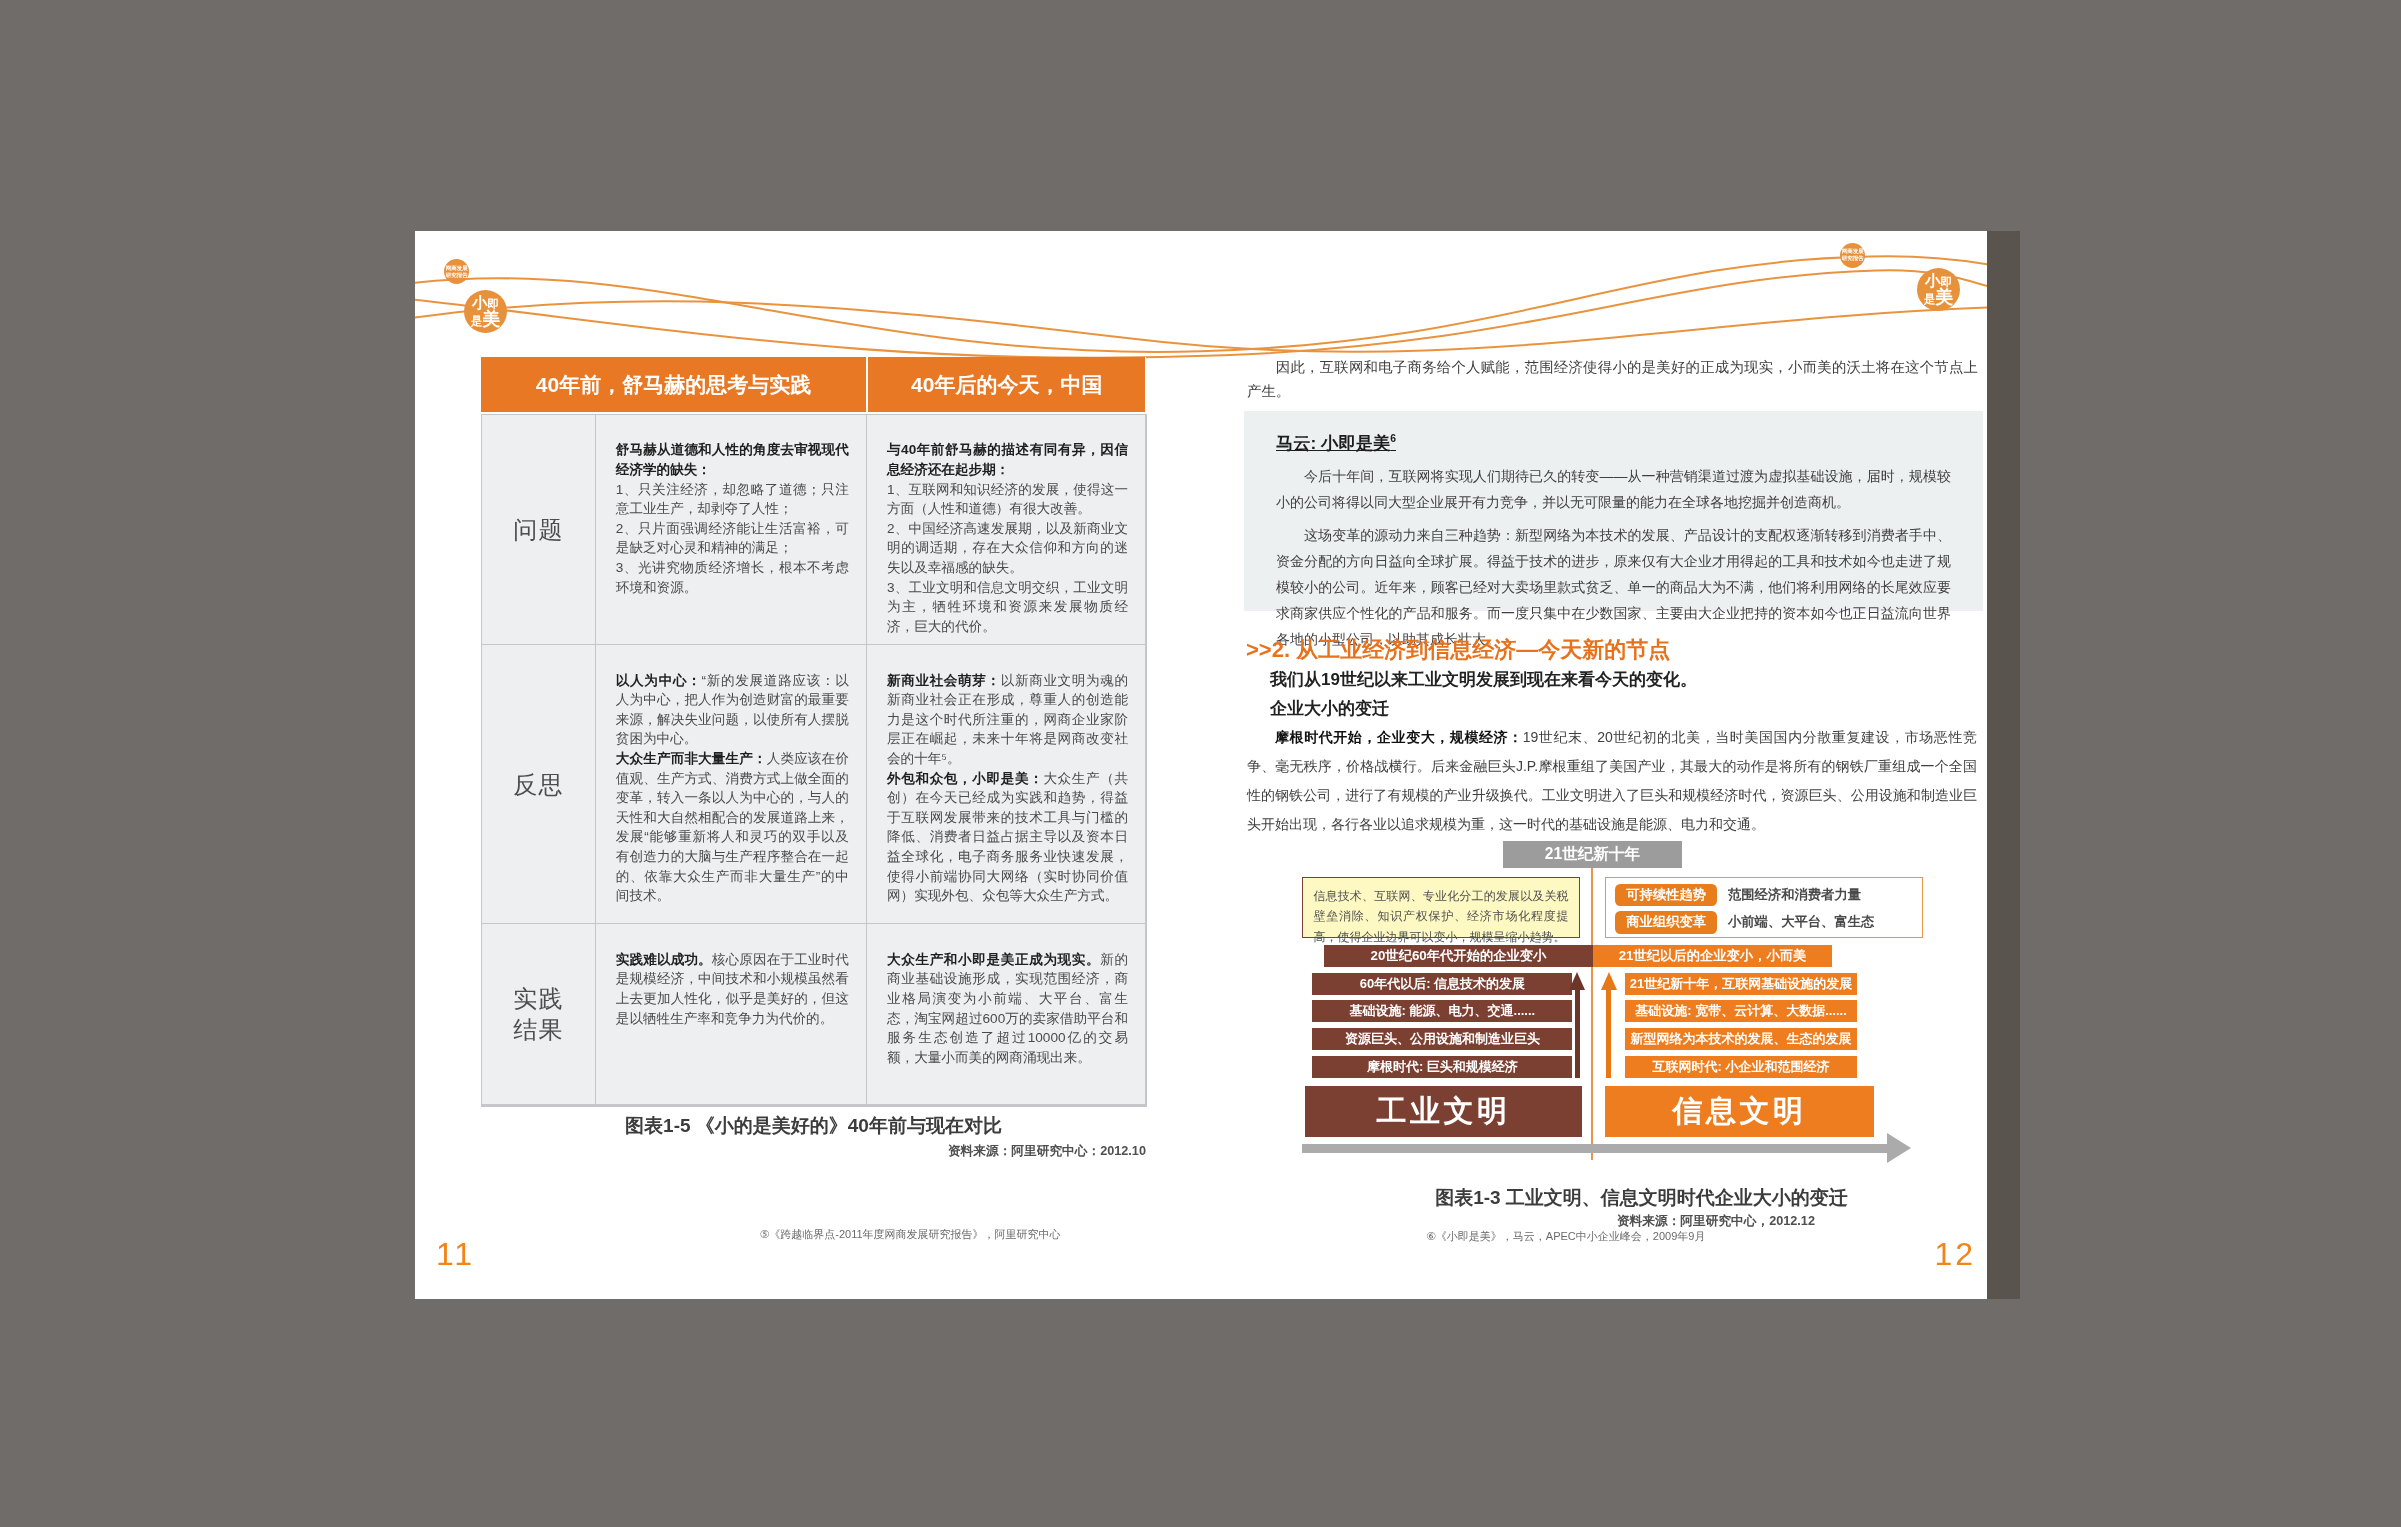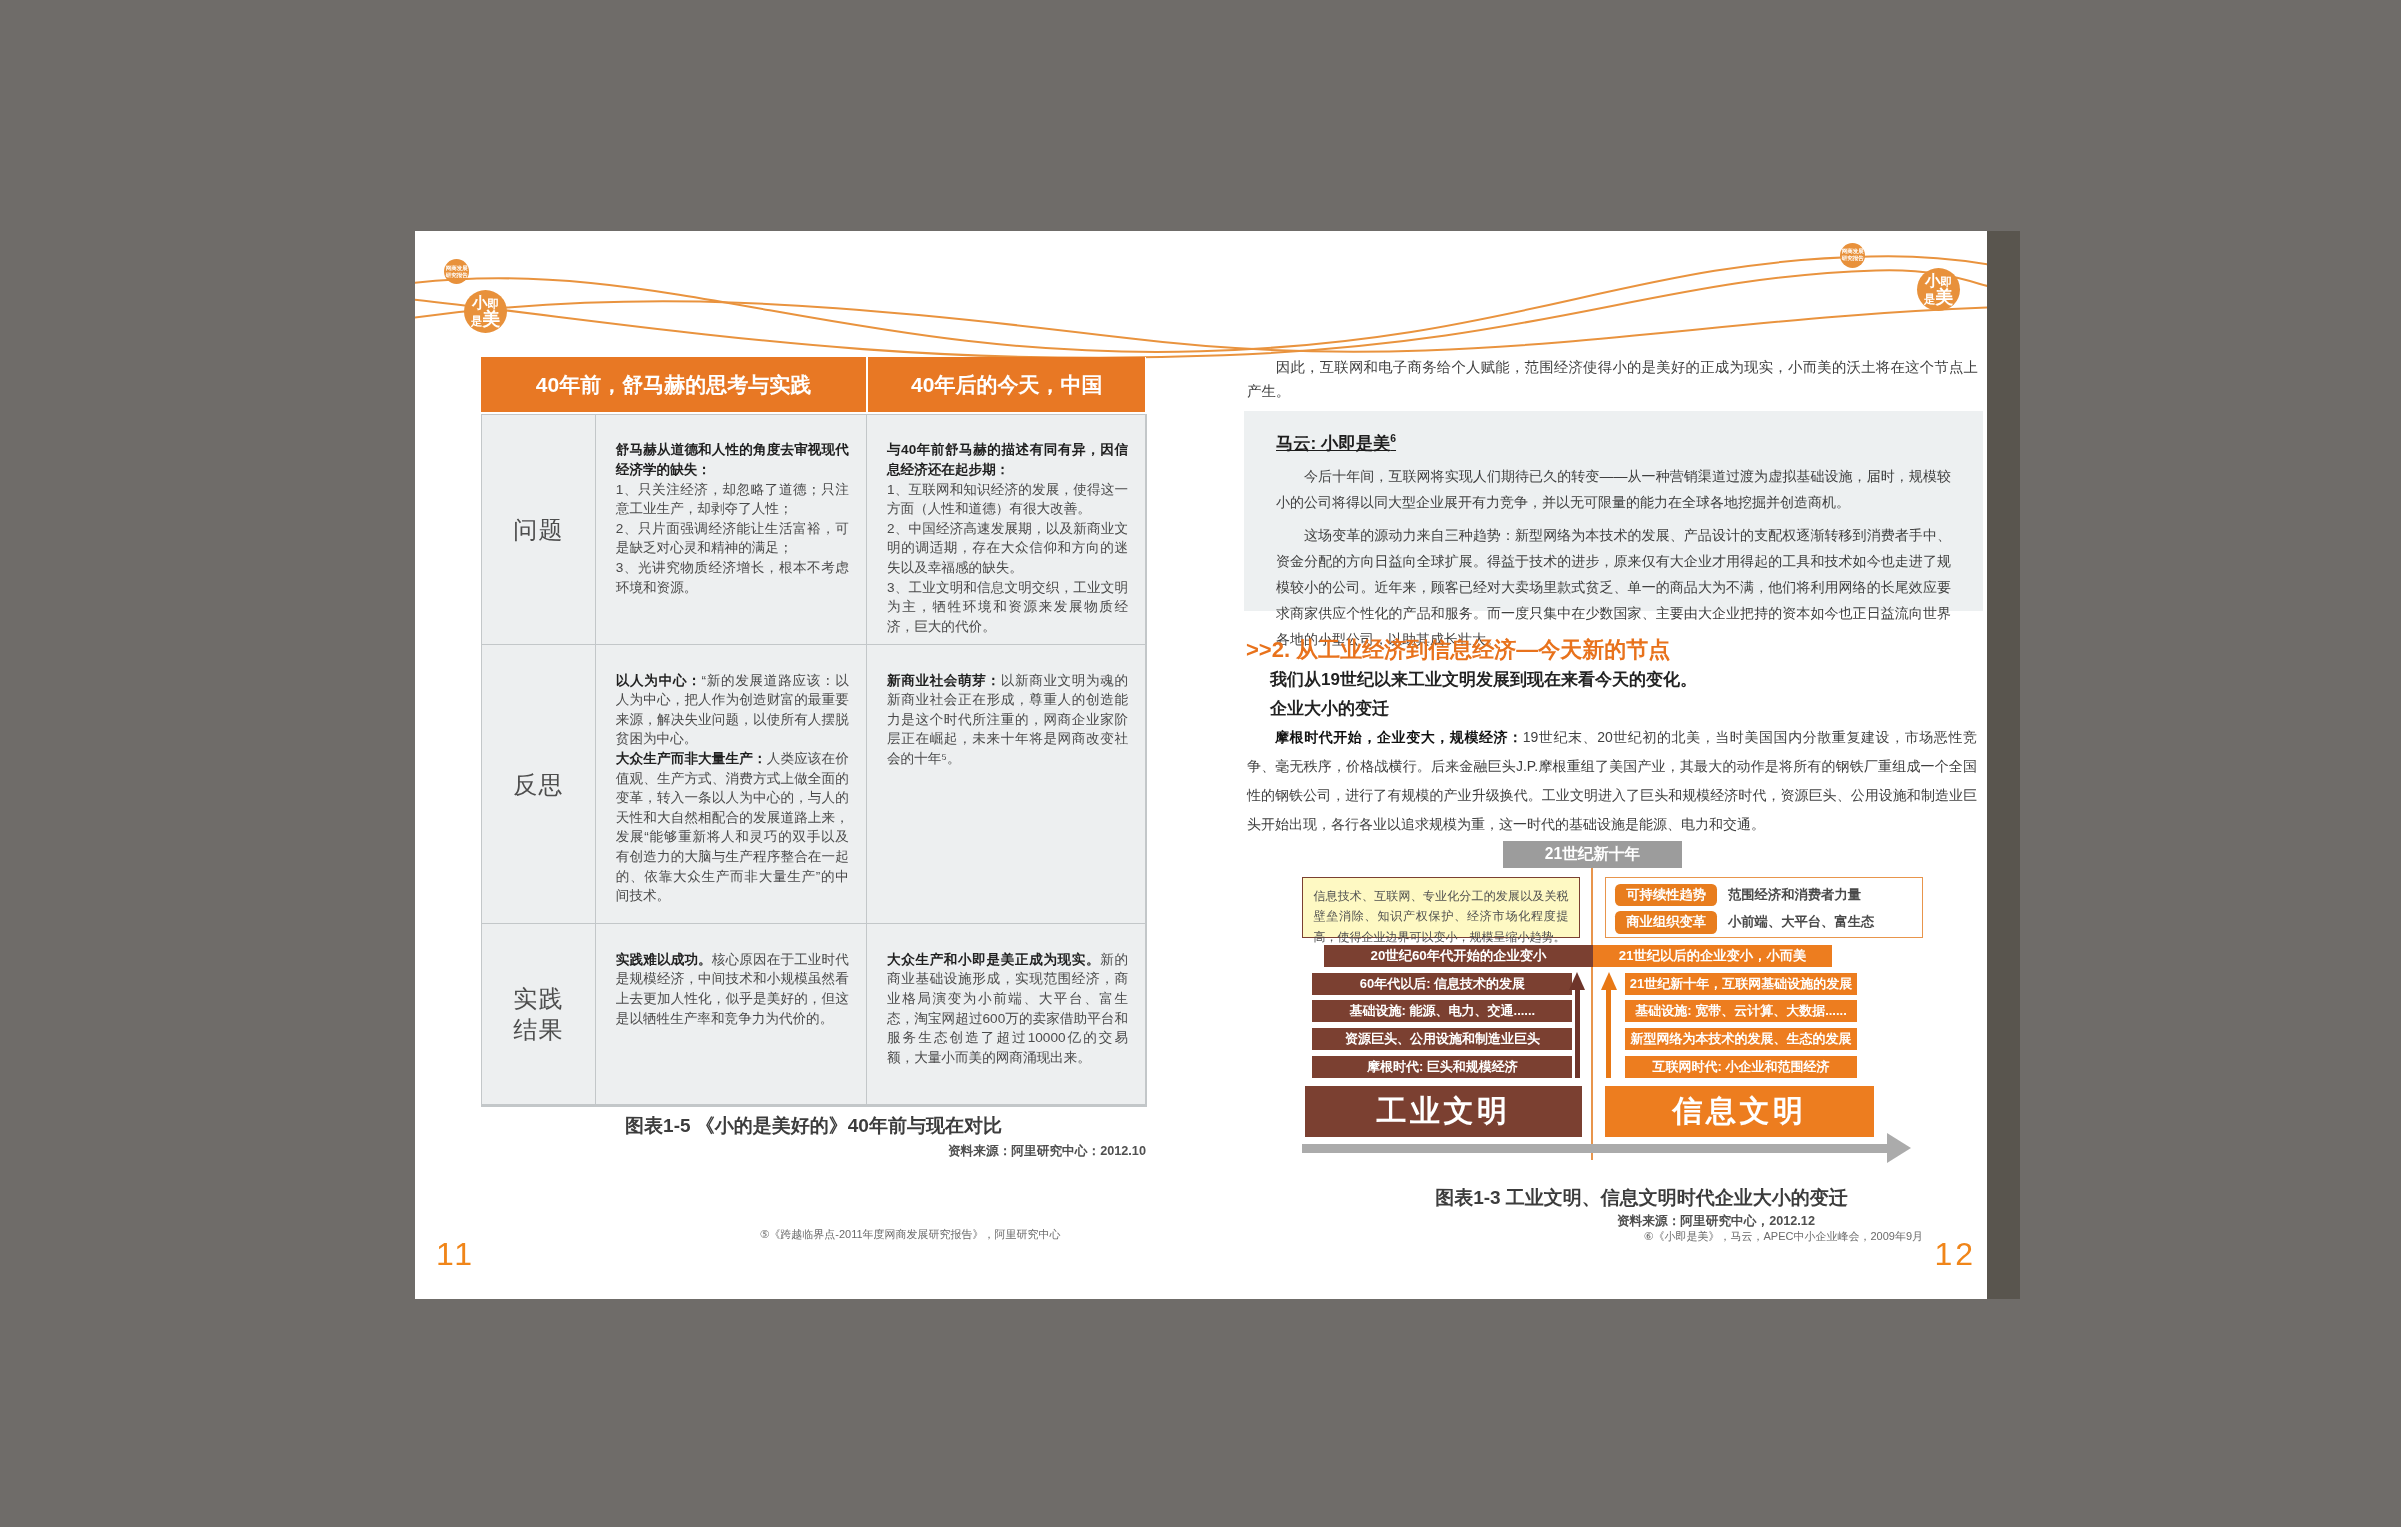--- a/index.html
+++ b/index.html
@@ -137,20 +137,21 @@
 
       <div class="cell lbl">
           <span>反思</span>
         </div>
       <div class="cell cc">
         <div class="seg"><span class="b">以人为中心：</span><span>“新的发展道路应该：以人为中心，把人作为创造财富的最重要来源，解决失业问题，以使所有人摆脱贫困为中心。</span></div>
         <div class="seg"><span class="b">大众生产而非大量生产：</span><span>人类应该在价值观、生产方式、消费方式上做全面的变革，转入一条以人为中心的，与人的天性和大自然相配合的发展道路上来，发展“能够重新将人和灵巧的双手以及有创造力的大脑与生产程序整合在一起的、依靠大众生产而非大量生产”的中间技术。</span></div>
       </div>
       <div class="cell cc">
         <div class="seg"><span class="b">新商业社会萌芽：</span><span>以新商业文明为魂的新商业社会正在形成，尊重人的创造能力是这个时代所注重的，网商企业家阶层正在崛起，未来十年将是网商改变社会的十年⁵。</span></div>
+        <div class="seg"><span class="b">外包和众包，小即是美：</span><span>大众生产（共创）在今天已经成为实践和趋势，得益于互联网发展带来的技术工具与门槛的降低、消费者日益占据主导以及资本日益全球化，电子商务服务业快速发展，使得小前端协同大网络（实时协同价值网）实现外包、众包等大众生产方式。</span></div>
       </div>
 
       <div class="cell lbl">
           <span>实践结果</span>
         </div>
       <div class="cell cc">
         <div class="seg"><span class="b">实践难以成功。</span><span>核心原因在于工业时代是规模经济，中间技术和小规模虽然看上去更加人性化，似乎是美好的，但这是以牺牲生产率和竞争力为代价的。</span></div>
       </div>
       <div class="cell cc">
         <div class="seg"><span class="b">大众生产和小即是美正成为现实。</span><span>新的商业基础设施形成，实现范围经济，商业格局演变为小前端、大平台、富生态，淘宝网超过600万的卖家借助平台和服务生态创造了超过10000亿的交易额，大量小而美的网商涌现出来。</span></div>
@@ -208,19 +209,19 @@
 
       <div class="abs big l">工业文明</div>
       <div class="abs big r">信息文明</div>
 
       <div class="abs t-shaft"></div>
       <div class="abs t-head"></div>
     </div>
 
     <div class="abs cap" style="left:916px;top:954px;width:621px;text-align:center;">图表1-3 工业文明、信息文明时代企业大小的变迁</div>
     <div class="abs src" style="left:916px;top:982px;width:484px;text-align:right;">资料来源：阿里研究中心，2012.12</div>
-    <div class="abs fnote" style="left:1011px;top:998px;width:497px;text-align:right;">⑥《小即是美》，马云，APEC中小企业峰会，2009年9月</div>
+    <div class="abs fnote" style="left:1011px;top:998px;width:497px;text-align:left;">⑥《小即是美》，马云，APEC中小企业峰会，2009年9月</div>
     <div class="abs pgno" style="left:1479px;top:1005px;width:82px;text-align:right;">12</div>
 
   </div>
   <div class="edge-strip"></div>
 </div>
 
 
 </body></html>

